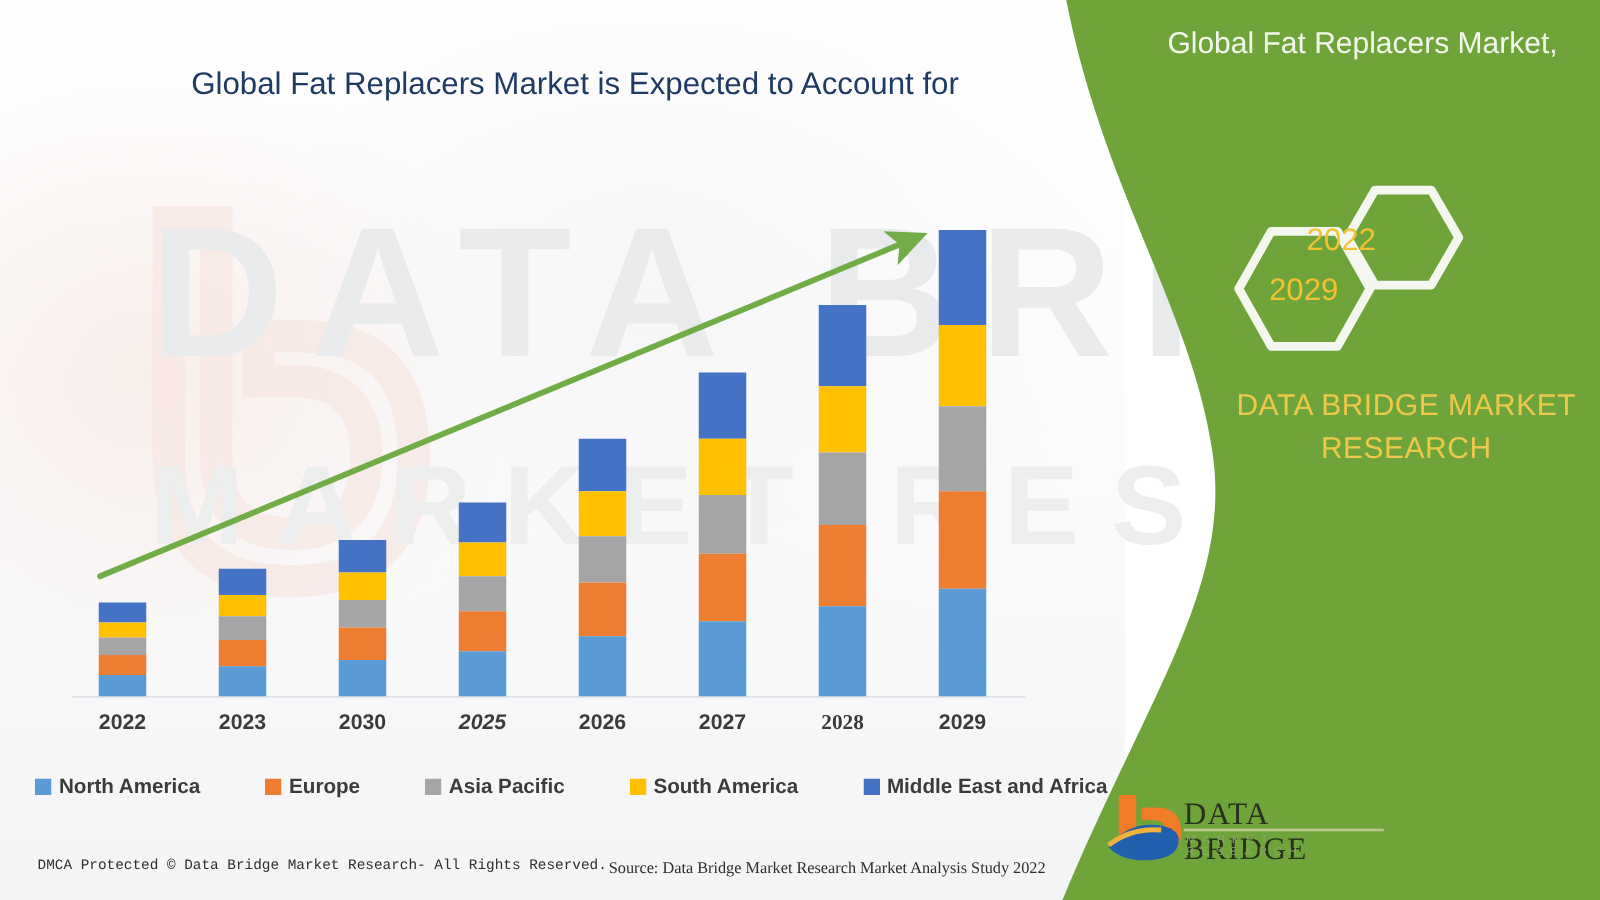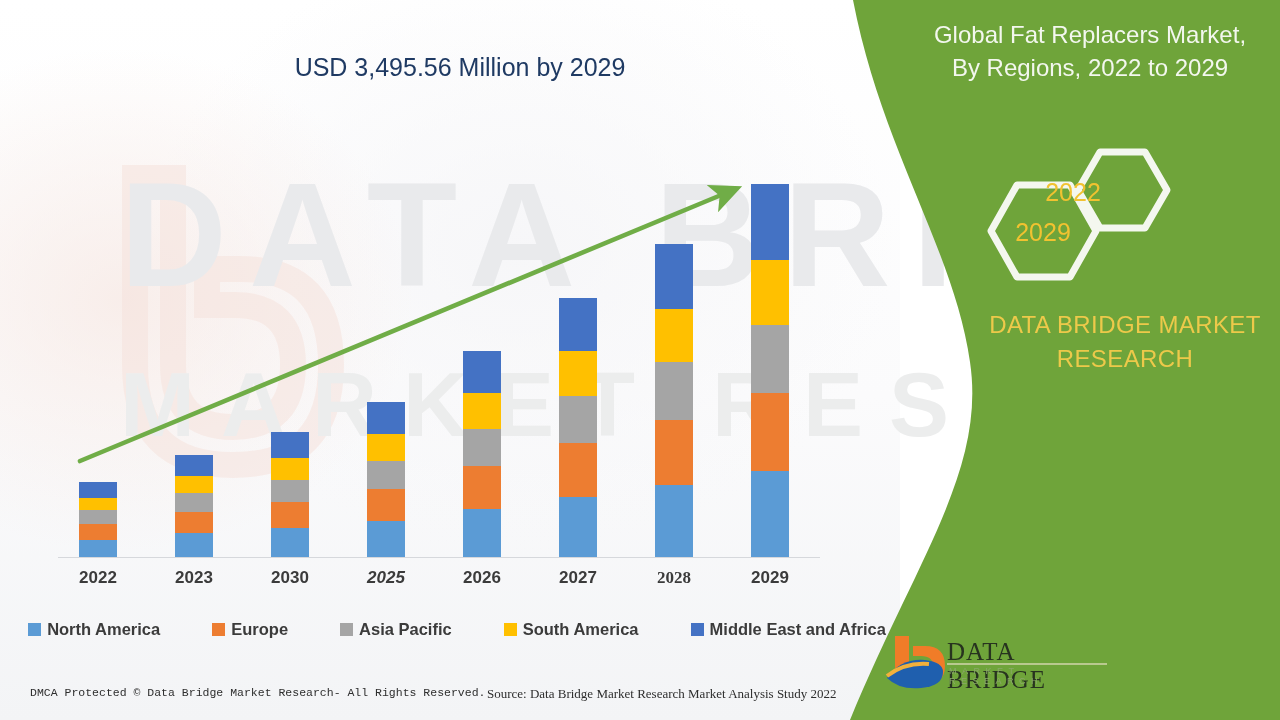--- a/index.html
+++ b/index.html
@@ -82,21 +82,21 @@
   <svg class="wm-b" viewBox="0 0 330 380">
     <path d="M40 10 L78 10 L78 200 Q78 262 138 262 Q198 262 198 200 Q198 140 140 140 L112 140 L112 104 L146 104 Q236 104 236 200 Q236 300 138 300 Q40 300 40 200 Z" fill="none" stroke="#f6e3dd" stroke-width="26"></path>
   </svg>
 
   <div class="wm-letters">
     <div>DATA BRIDGE</div>
     <div class="l2">MARKET RESEARCH</div>
   </div>
 
   <div class="chart-title">
-    <div>USD 3,495.56 Million by 2029</div>
+    <div>Global Fat Replacers Market is Expected to Account for</div>
   </div>
 
   <div class="plot">
 
     <svg class="arrow" viewBox="0 0 900 600">
       <defs>
         <marker id="ah" markerWidth="7" markerHeight="7" refX="3.2" refY="3.2" orient="auto">
           <path d="M0,0 L7,3.2 L0,6.4 L1.7,3.2 Z" fill="#70AD47"></path>
         </marker>
       </defs>
@@ -200,21 +200,20 @@
 
   <div class="foot-left">DMCA Protected © Data Bridge Market Research- All Rights Reserved.</div>
   <div class="foot-right">Source: Data Bridge Market Research Market Analysis Study 2022</div>
 
   <svg class="green-panel" viewBox="0 0 460 720" preserveAspectRatio="none">
     <path d="M33 0 L460 0 L460 720 L30 720 C96 560 166 470 150 362 C134 250 62 150 33 0 Z" fill="#6FA43A"></path>
   </svg>
 
   <div class="panel-title">
     <div>Global Fat Replacers Market,</div>
-    <div>By Regions, 2022 to 2029</div>
   </div>
 
   <div class="hex-wrap">
     <svg viewBox="0 0 220 150" width="220" height="150">
       <polygon points="125,12 170,12 192,50 170,88 125,88 103,50" fill="none" stroke="#f4f7ef" stroke-width="7" stroke-linejoin="round"></polygon>
       <polygon points="42,45 95,45 121,91 95,137 42,137 16,91" fill="none" stroke="#f4f7ef" stroke-width="7" stroke-linejoin="round"></polygon>
     </svg>
     <div class="hex-label" style="left:43px;top:38px;width:110px;">2022</div>
     <div class="hex-label" style="left:-42px;top:78px;width:220px;">2029</div>
   </div>

